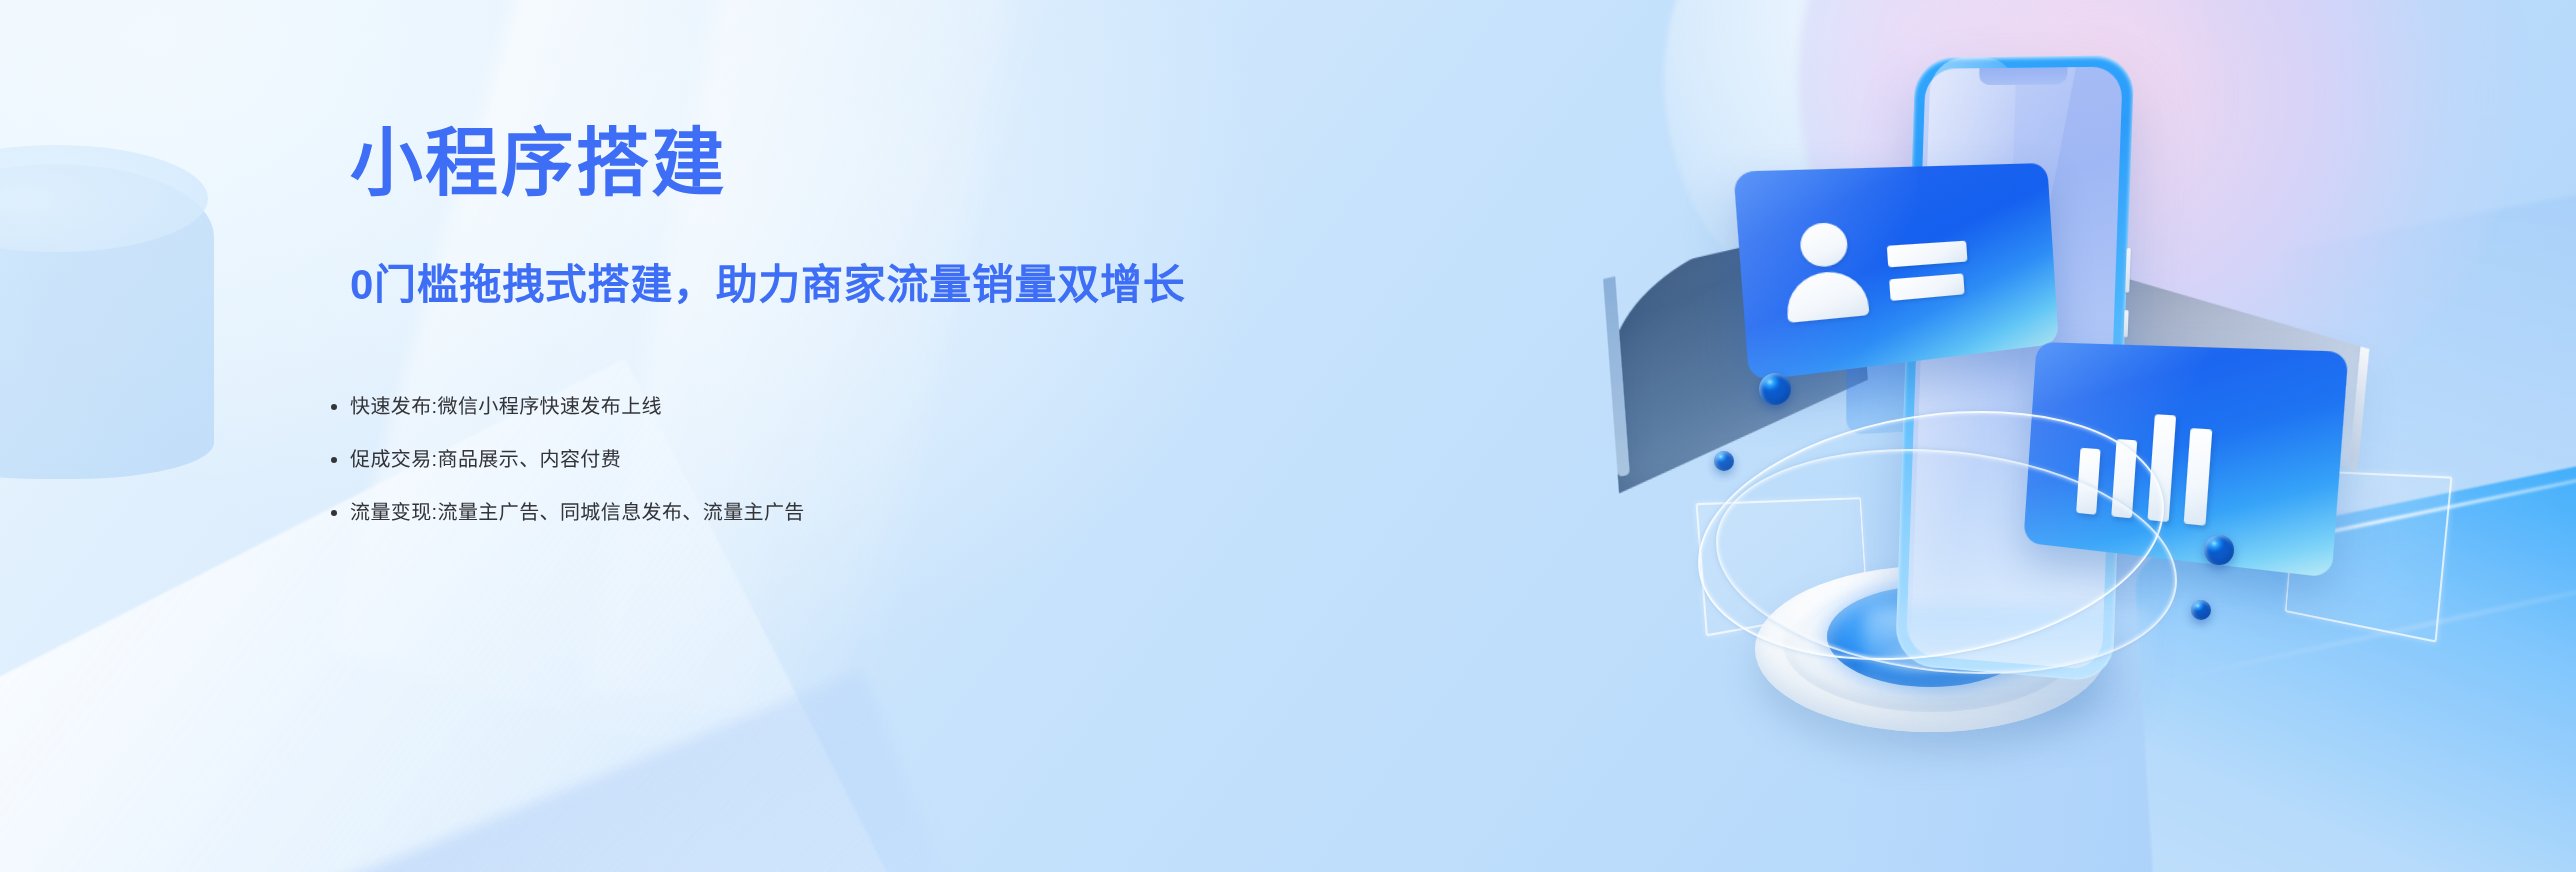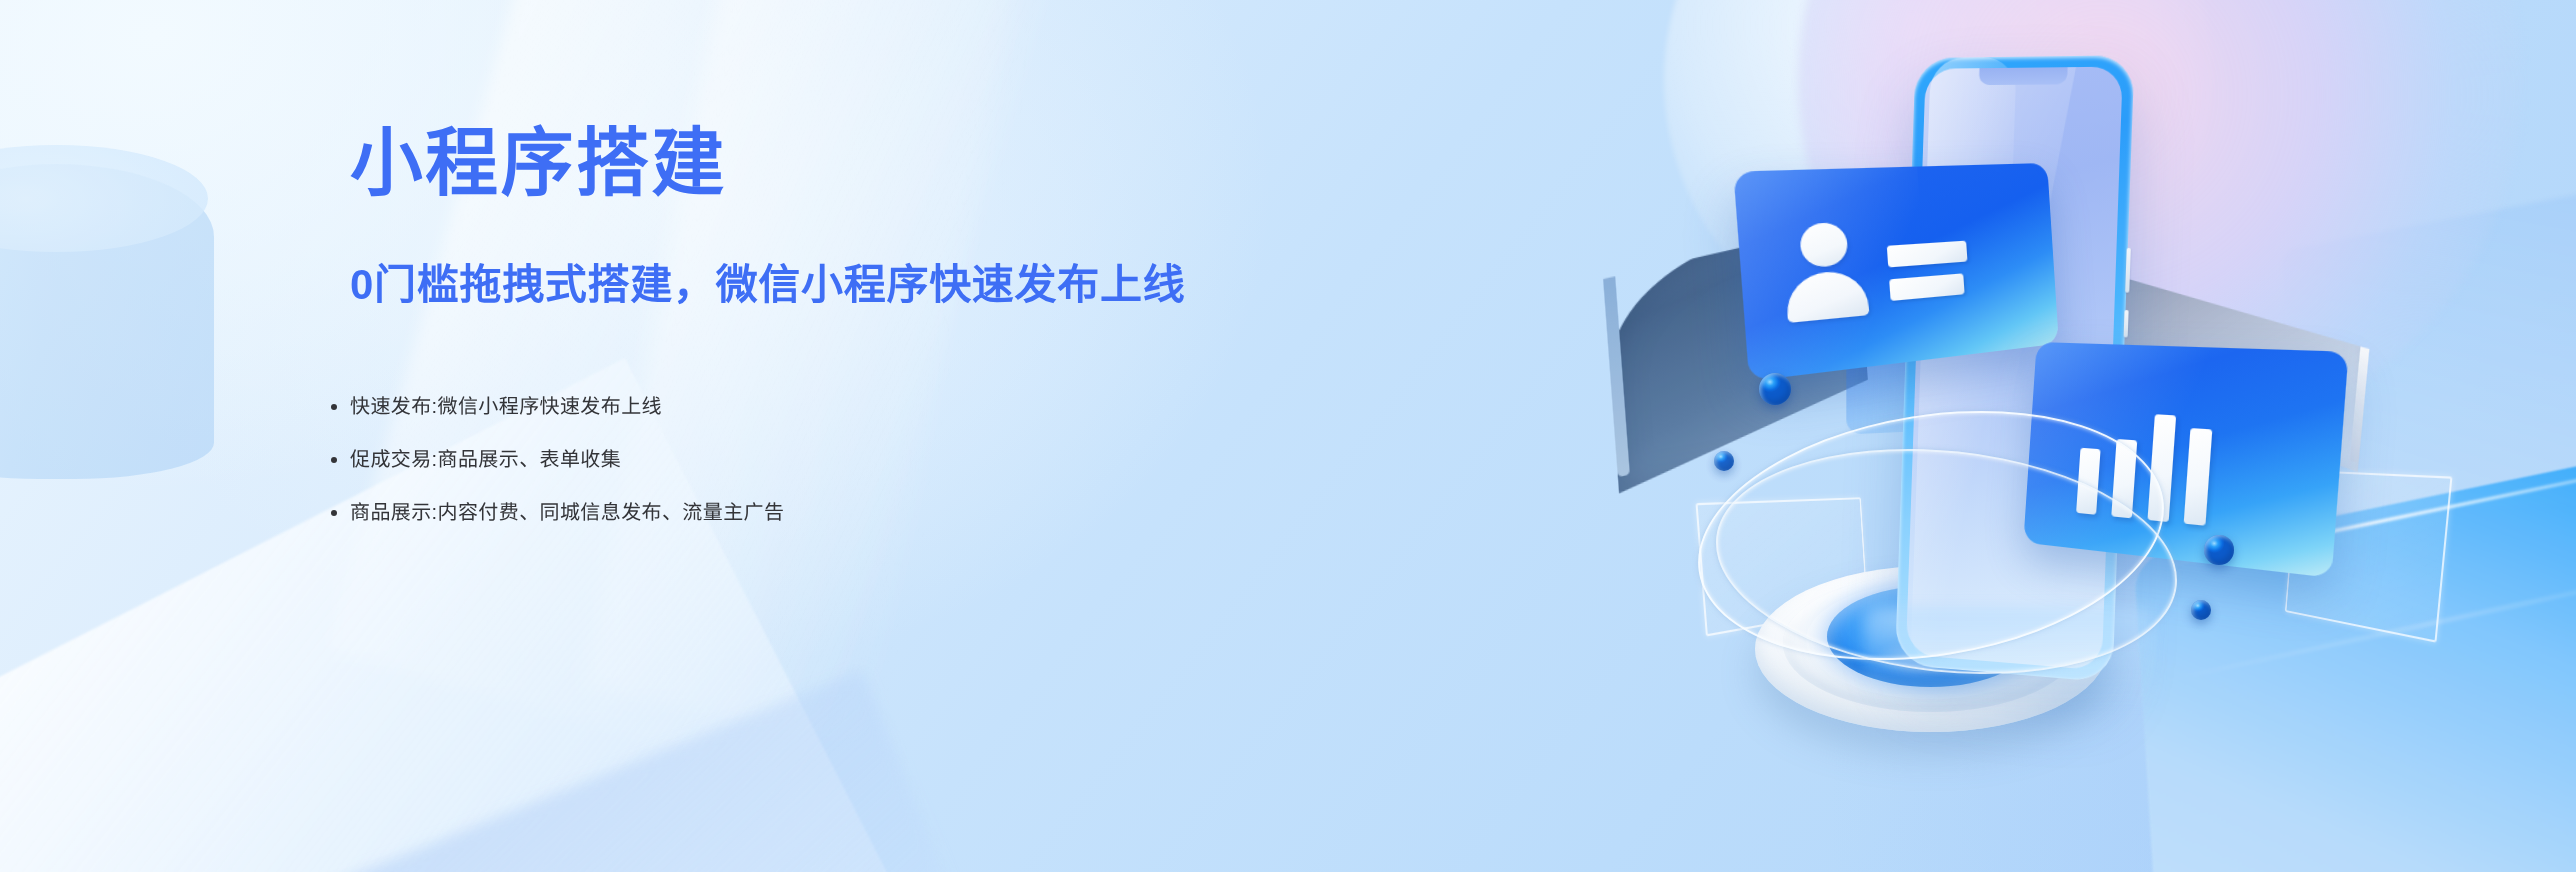--- a/index.html
+++ b/index.html
@@ -556,23 +556,23 @@
 
     <div class="sphere sphere-1"></div>
     <div class="sphere sphere-2"></div>
     <div class="sphere sphere-3"></div>
     <div class="sphere sphere-4"></div>
   </div>
 
   <div class="content">
     <h1 class="headline">小程序搭建</h1>
 
-    <h2 class="subhead">0门槛拖拽式搭建，微信小程序快速发布上线</h2>
+    <h2 class="subhead">0门槛拖拽式搭建，助力商家流量销量双增长</h2>
 
     <ul class="features">
       <li class="feature-line">快速发布:微信小程序快速发布上线</li>
-      <li class="feature-line">促成交易:商品展示、表单收集</li>
-      <li class="feature-line">商品展示:内容付费、同城信息发布、流量主广告</li>
+      <li class="feature-line">促成交易:商品展示、内容付费</li>
+      <li class="feature-line">流量变现:流量主广告、同城信息发布、流量主广告</li>
     </ul>
   </div>
 
 </div>
 
 
 </body></html>

